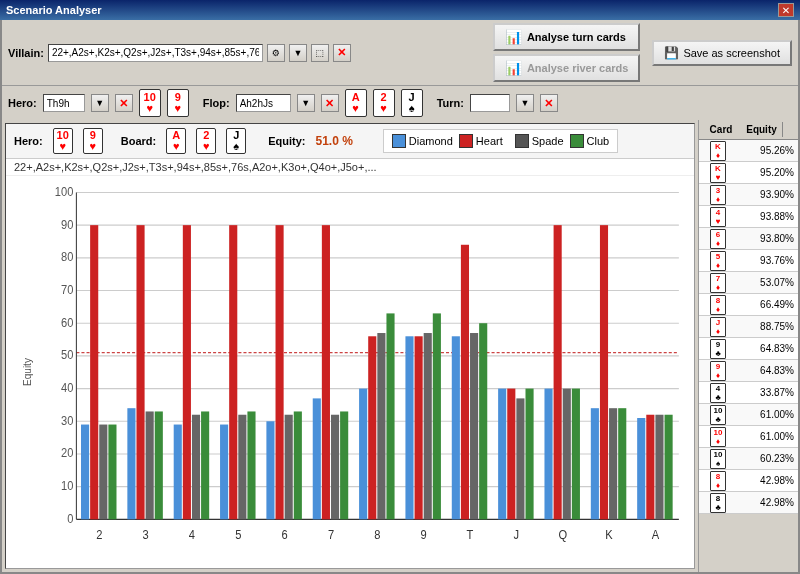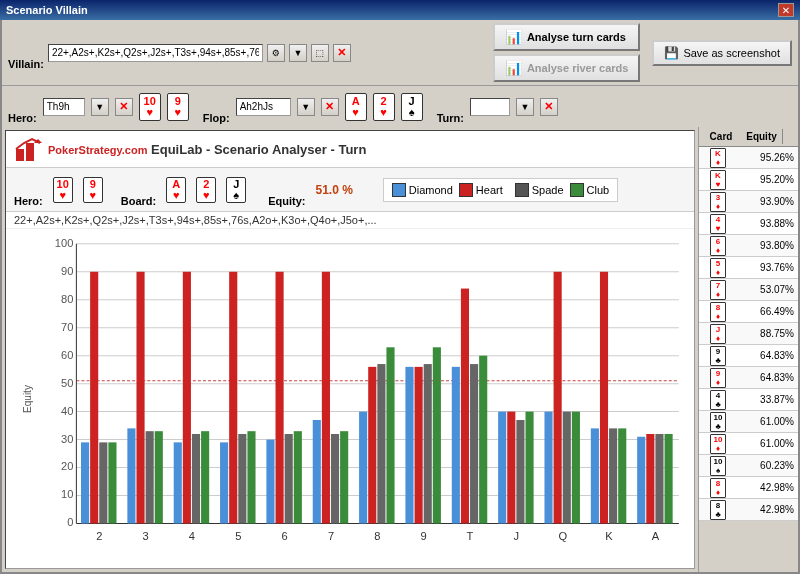--- a/index.html
+++ b/index.html
@@ -38,21 +38,21 @@
     }
 
     .row1 {
       display: flex;
       align-items: center;
       padding: 3px 6px;
       gap: 6px;
       flex-wrap: nowrap;
     }
 
-    .label { font-size: 11px; font-weight: bold; margin-top: 23px; }
+    .label { font-size: 11px; font-weight: bold; }
 
     .input-box {
       background: white;
       border: 1px inset #999;
       padding: 1px 3px;
       font-size: 10px;
       height: 18px;
       min-width: 30px;
     }
 
@@ -305,21 +305,21 @@
       width: 16px;
       height: 20px;
       font-size: 8px;
       font-weight: bold;
     }
   </style>
 </head>
 <body>
 
 <div class="title-bar">
-  <span class="title-bar-text">Scenario Villain</span>
+  <span class="title-bar-text">Scenario Analyser</span>
   <button class="title-bar-close">✕</button>
 </div>
 
 <div class="main-window">
 
   <div class="top-controls">
 
     <div class="villain-row">
       <span class="label">Villain:</span>
       <input class="range-input" type="text" value="22+,A2s+,K2s+,Q2s+,J2s+,T3s+,94s+,85s+,76s,A2o+,k" style="width: 215px;">
@@ -382,31 +382,20 @@
     <span class="label" style="margin-left:8px;">Turn:</span>
     <input class="input-box" type="text" value="" style="width: 40px;">
     <button class="btn-small">▼</button>
     <button class="btn-red-x">✕</button>
   </div>
 
   <div class="content-area">
 
     <div class="main-panel">
 
-      <div class="equilab-header">
-        <svg width="28" height="28" viewBox="0 0 28 28">
-          <rect x="2" y="14" width="8" height="12" fill="#cc2222"></rect>
-          <rect x="12" y="8" width="8" height="18" fill="#cc2222"></rect>
-          <polyline points="2,14 10,8 18,4 26,8" stroke="#cc2222" stroke-width="2" fill="none"></polyline>
-          <polygon points="24,4 28,8 20,8" fill="#cc2222"></polygon>
-        </svg>
-        <span class="equilab-logo">
-          <b style="color:#cc2222;">PokerStrategy.com</b> EquiLab - Scenario Analyser - Turn
-        </span>
-      </div>
 
       <div class="equilab-info">
         <span class="label">Hero:</span>
         <div class="card-mini red" style="width:20px;height:26px;font-size:9px;">
           <span>10</span>
             <span>♥</span>
         </div>
         <div class="card-mini red" style="width:20px;height:26px;font-size:9px;">
           <span>9</span>
             <span>♥</span>

